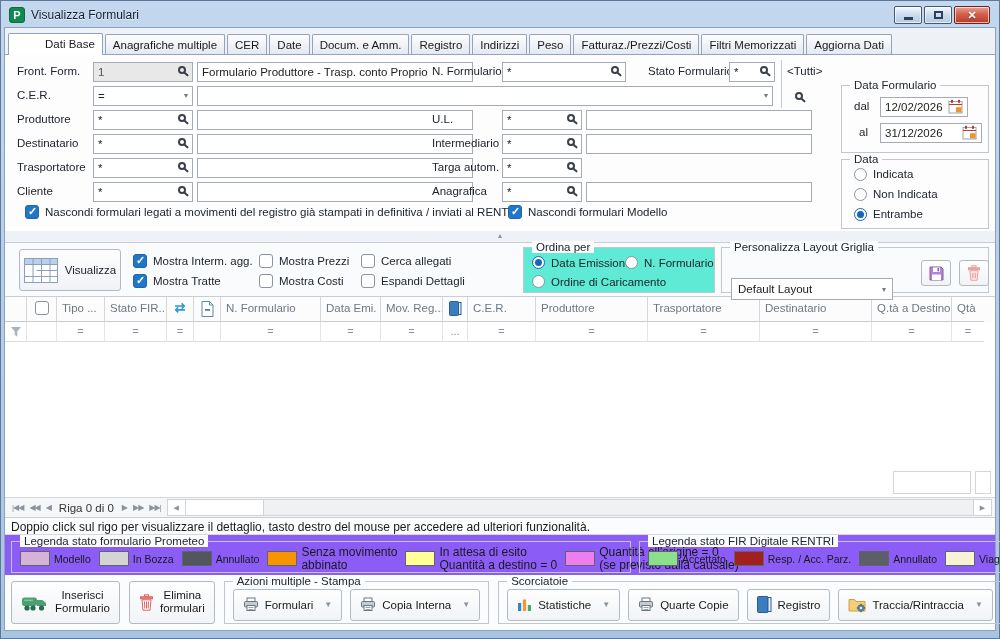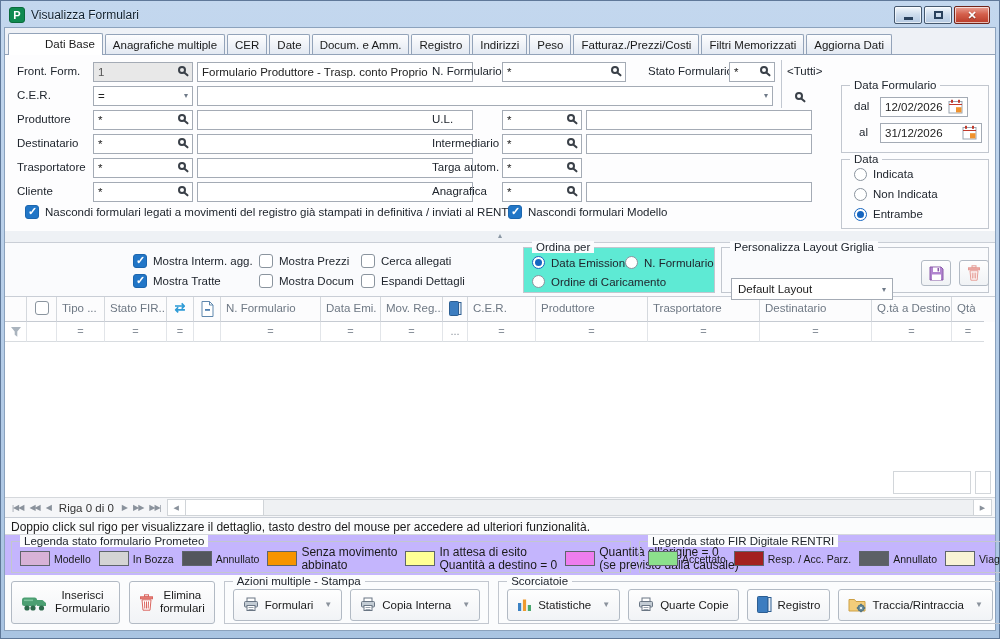--- a/index.html
+++ b/index.html
@@ -88,21 +88,21 @@
   .nav { color:#8a929c; font-size:8px; letter-spacing:-1px; margin:0 3px; }
   .pgtext { color:#333; margin:0 5px; }
   .sb { flex:1; display:flex; height:17px; margin:0 3px; border:1px solid #d0d4d8; background:#eff1f3; }
   .sb-btn { width:18px; border-right:1px solid #d0d4d8; background:#fff; color:#8a929c; font-size:7px; display:flex; align-items:center; justify-content:center; }
   .sb-btn.r { border-right:none; border-left:1px solid #d0d4d8; }
   .sb-thumb { width:78px; background:#fff; border-right:1px solid #d0d4d8; }
   .sb-track { flex:1; }
   
   .hint { height:17px; padding:2px 6px 0; font-size:12px; background:#fbfcfd; border-bottom:1px solid #d5d8dc; white-space:nowrap; overflow:hidden; }
   
-  .legends { display:flex; gap:8px; padding:6px 6px 2px; height:40px; background:#c4b5fd; }
+  .legends { display:flex; gap:8px; padding:6px 6px 2px; height:40px; background:#8b5cf6; }
   .lgrp { border:1px solid #c2c7cf; position:relative; display:flex; align-items:center; gap:8px; padding:6px 8px 2px; }
   .lgrp-title { position:absolute; top:-7px; left:8px; background:#fbfcfd; padding:0 4px; font-size:11.5px; color:#20262e; white-space:nowrap; }
   .litem { display:flex; align-items:center; gap:4px; }
   .sw { width:30px; height:15px; border:1px solid #5e646c; flex:none; }
   .l1 { font-size:10.5px; white-space:nowrap; }
   .l2 { display:flex; flex-direction:column; line-height:1.1; font-size:12px; white-space:nowrap; }
   
   .actions { display:flex; gap:9px; padding:6px 6px 6px; height:55px; background:#fbfcfd; align-items:stretch; }
   .abtn { border:1px solid #b2bac4; border-radius:3px; background:linear-gradient(#fefefe,#f1f3f6); display:flex; align-items:center; gap:6px; padding:14px 9px; font-size:11.5px; white-space:nowrap; }
   .bt2 { display:flex; flex-direction:column; line-height:1.2; text-align:center; }
@@ -298,36 +298,48 @@
         <div class="cbrow" style="left:12px;top:48px">
           <span class="rb sel"></span>
           <span class="cklabel">Entrambe</span>
         </div>
       </div>
     </div>
 
     <div class="divider"><span>▴</span></div>
 
     <div class="toolbar">
+      <div class="btn" style="position:absolute;left:14px;top:6px;width:102px;height:42px">
+        <svg width="34" height="25">
+            <rect x="0.5" y="0.5" width="33" height="24" fill="#fff" stroke="#8aa0be"></rect>
+            <rect x="0.5" y="0.5" width="33" height="6" fill="#bcd0ea" stroke="#8aa0be"></rect>
+            <line x1="9" y1="0.5" x2="9" y2="24.5" stroke="#8aa0be"></line>
+            <line x1="17.5" y1="0.5" x2="17.5" y2="24.5" stroke="#8aa0be"></line>
+            <line x1="26" y1="0.5" x2="26" y2="24.5" stroke="#8aa0be"></line>
+            <line x1="12.5" y1="12.5" x2="33.5" y2="12.5" stroke="#8aa0be"></line>
+            <line x1="0.5" y1="18.5" x2="33.5" y2="18.5" stroke="#8aa0be"></line>
+          </svg>
+        <span>Visualizza</span>
+      </div>
 
       <div class="cbrow" style="left:128px;top:11px">
         <span class="cb on"></span>
         <span class="cklabel">Mostra Interm. agg.</span>
       </div>
       <div class="cbrow" style="left:128px;top:31px">
         <span class="cb on"></span>
         <span class="cklabel">Mostra Tratte</span>
       </div>
       <div class="cbrow" style="left:254px;top:11px">
         <span class="cb"></span>
         <span class="cklabel">Mostra Prezzi</span>
       </div>
       <div class="cbrow" style="left:254px;top:31px">
         <span class="cb"></span>
-        <span class="cklabel">Mostra Docum</span>
+        <span class="cklabel">Mostra Costi</span>
       </div>
       <div class="cbrow" style="left:356px;top:11px">
         <span class="cb"></span>
         <span class="cklabel">Cerca allegati</span>
       </div>
       <div class="cbrow" style="left:356px;top:31px">
         <span class="cb"></span>
         <span class="cklabel">Espandi Dettagli</span>
       </div>
 

